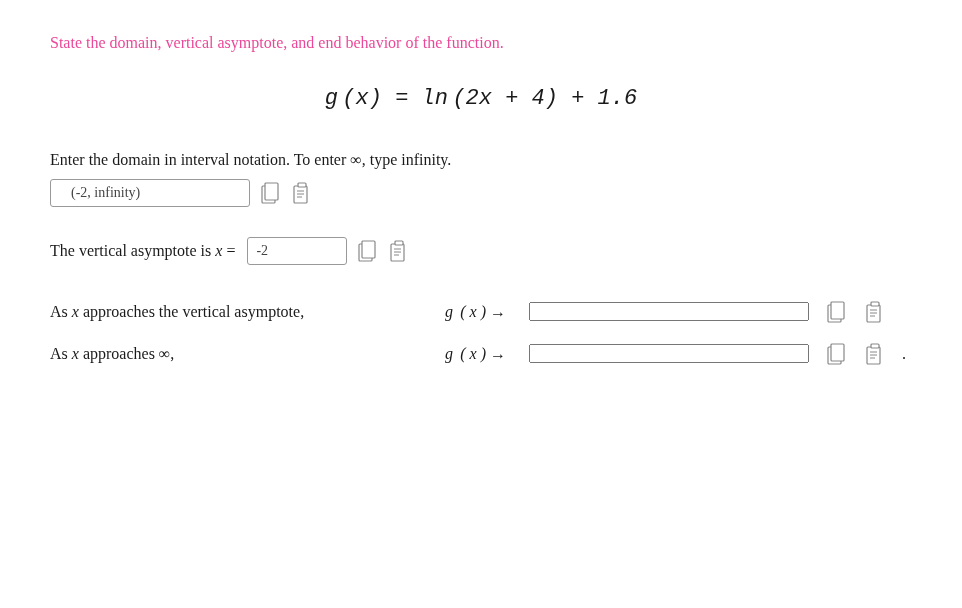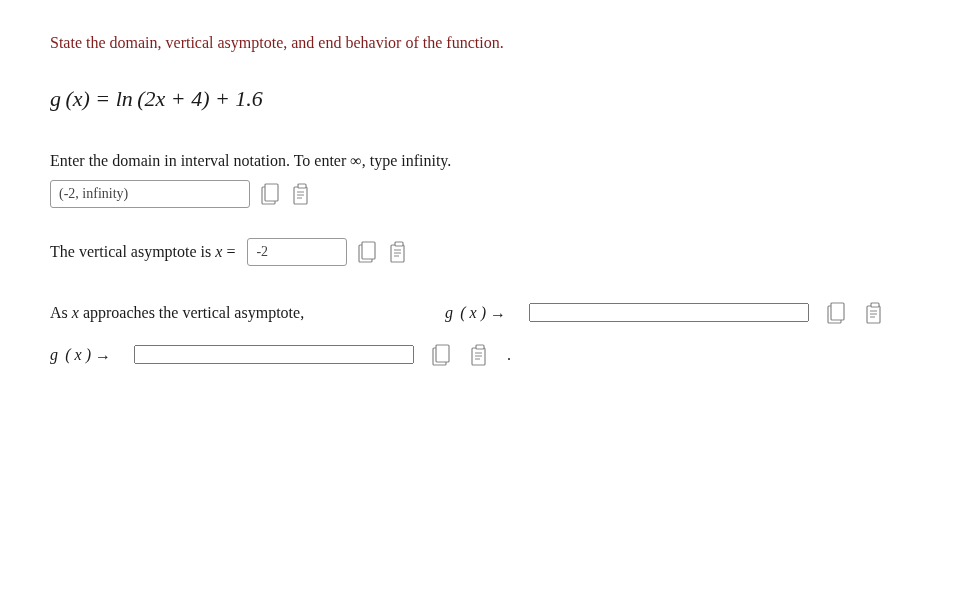--- a/index.html
+++ b/index.html
@@ -15,28 +15,29 @@
       color: #1a1a1a;
       width: 962px;
       min-height: 608px;
       padding: 30px 50px;
     }
 
     .question-text {
       font-size: 16px;
       line-height: 1.6;
       margin-bottom: 30px;
-      color: #7f1d1d;
+      color: #ec4899;
     }
 
     .function-display {
-      text-align: left;
+      text-align: center;
       font-size: 22px;
       margin: 30px 0 40px 0;
       font-style: italic;
+      font-family: Liberation Mono, monospace;
     }
 
     .function-display .math {
       font-style: italic;
     }
 
     .domain-section {
       margin-bottom: 30px;
     }
 
@@ -48,21 +49,21 @@
 
     .input-row {
       display: flex;
       align-items: center;
       gap: 8px;
     }
 
     .text-input {
       border: 1px solid #999;
       border-radius: 3px;
-      padding: 4px 8px;
+      padding: 4px 20px;
       font-size: 14px;
       font-family: Georgia, serif;
       color: #444;
       background: #fff;
       width: 200px;
       height: 28px;
     }
 
     .text-input-large {
       width: 380px;
@@ -208,20 +209,23 @@
           <rect x="5" y="1" width="8" height="4" rx="1" fill="white" stroke="#888" stroke-width="1.2"></rect>
           <line x1="4" y1="9" x2="11" y2="9" stroke="#888" stroke-width="1"></line>
           <line x1="4" y1="12" x2="11" y2="12" stroke="#888" stroke-width="1"></line>
           <line x1="4" y1="15" x2="9" y2="15" stroke="#888" stroke-width="1"></line>
         </svg>
       </button>
       <span class="period"></span>
     </div>
 
     <div class="behavior-row">
+      <span style="min-width:380px;">
+        As&nbsp;<i>x</i>&nbsp;approaches&nbsp;∞,
+      </span>
       <span class="behavior-math">
         <i>g</i> (<i>x</i>)&nbsp;→
       </span>
       <input type="text" class="text-input-large" value="" style="width: 280px;">
       <button class="icon-btn" title="Copy">
         <svg width="18" height="22" viewBox="0 0 18 22" fill="none" xmlns="http://www.w3.org/2000/svg">
           <rect x="1" y="4" width="13" height="17" rx="1" fill="white" stroke="#888" stroke-width="1.2"></rect>
           <rect x="4" y="1" width="13" height="17" rx="1" fill="white" stroke="#888" stroke-width="1.2"></rect>
         </svg>
       </button>

